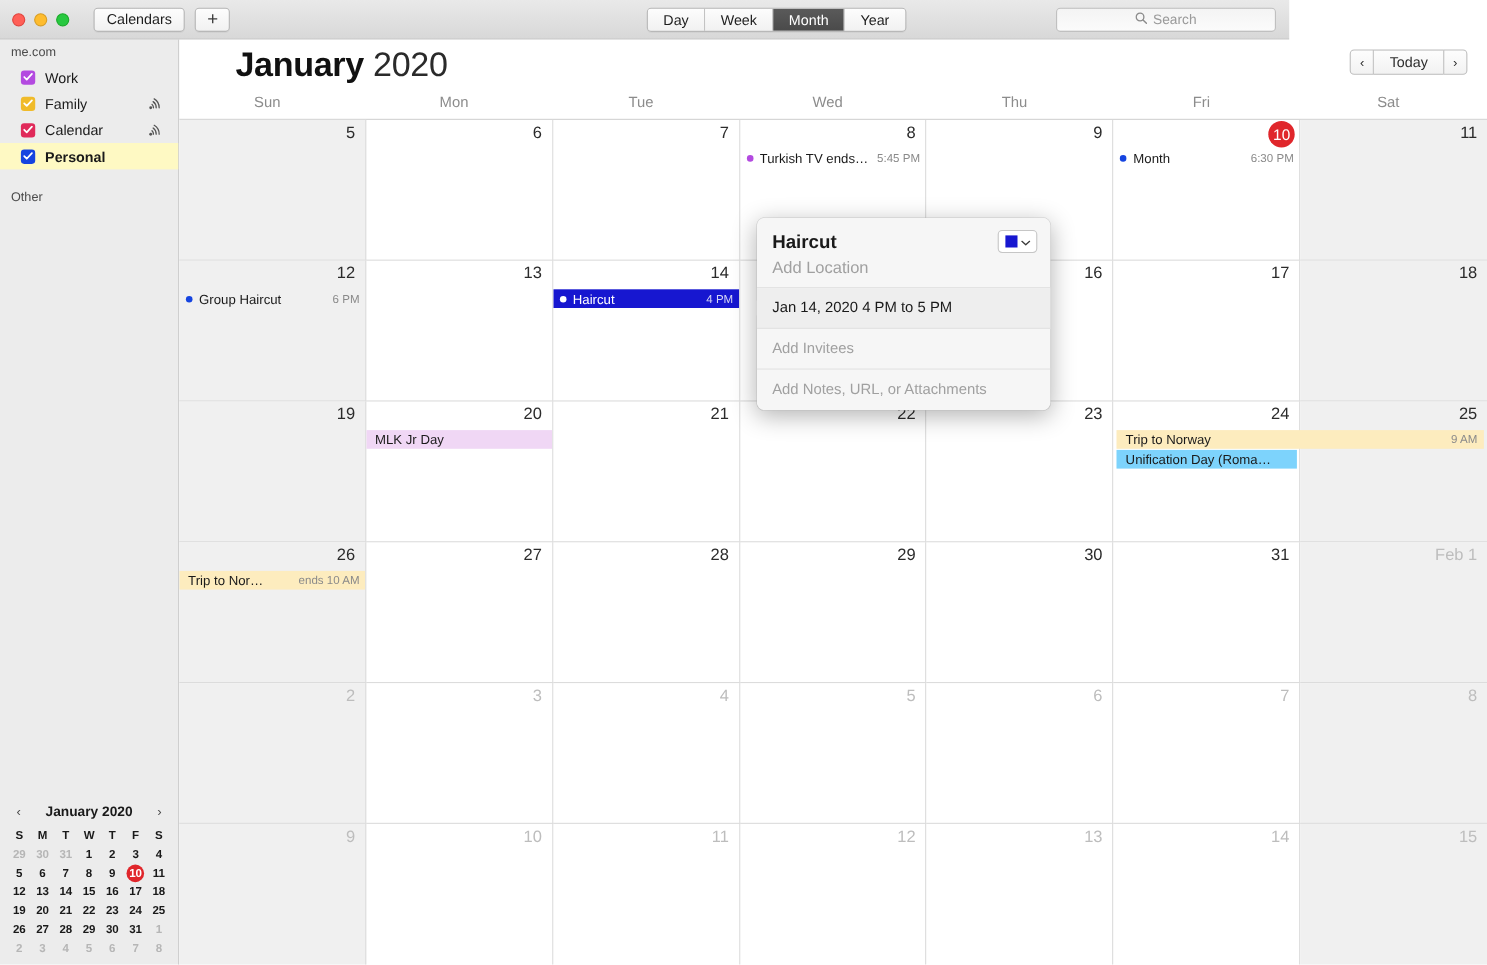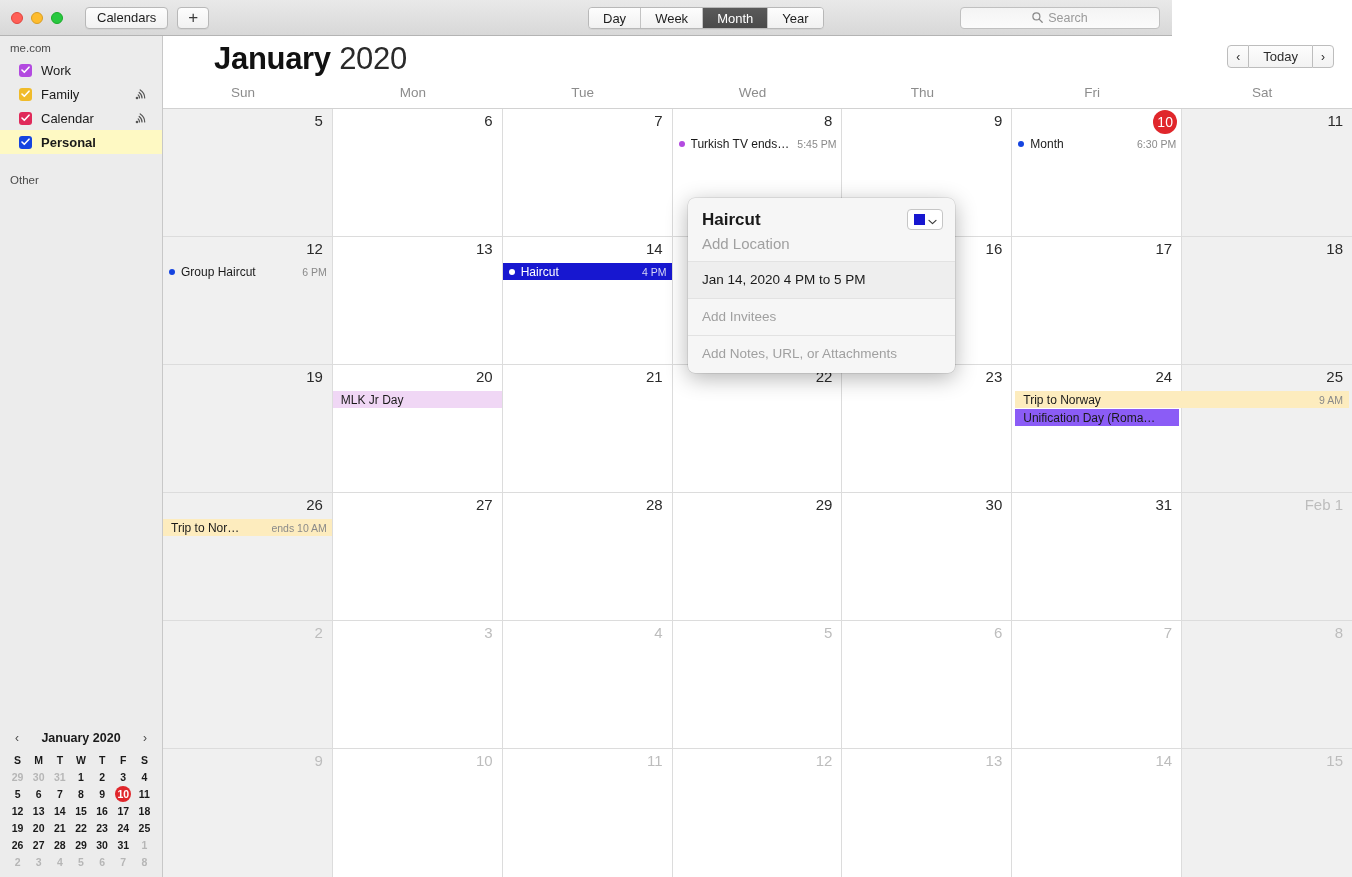--- a/index.html
+++ b/index.html
@@ -572,21 +572,21 @@
           <div class="events"></div>
         </div>
         <div class="cell weekend col6 row5">
           <div class="daynum out">15</div>
           <div class="events"></div>
         </div>
         <div class="span-ev" style="background: rgb(253, 236, 190); left: 852.286px; width: 333.714px; top: 282px;">
           <span class="t">Trip to Norway</span>
           <span class="time">9 AM</span>
         </div>
-        <div class="span-ev" style="background: #8b5cf6; left: 852.286px; width: 163.857px; top: 300px;">
+        <div class="span-ev" style="background: #7dd3fc; left: 852.286px; width: 163.857px; top: 300px;">
           <span class="t">Unification Day (Roma…</span>
         </div>
       </div>
   </div>
 
   <div id="popover">
     <div id="pop-title-row">
       <div id="pop-title">Haircut</div>
       <div id="pop-color-btn">
         <span id="pop-swatch" style="background: rgb(23, 23, 208);"></span>

